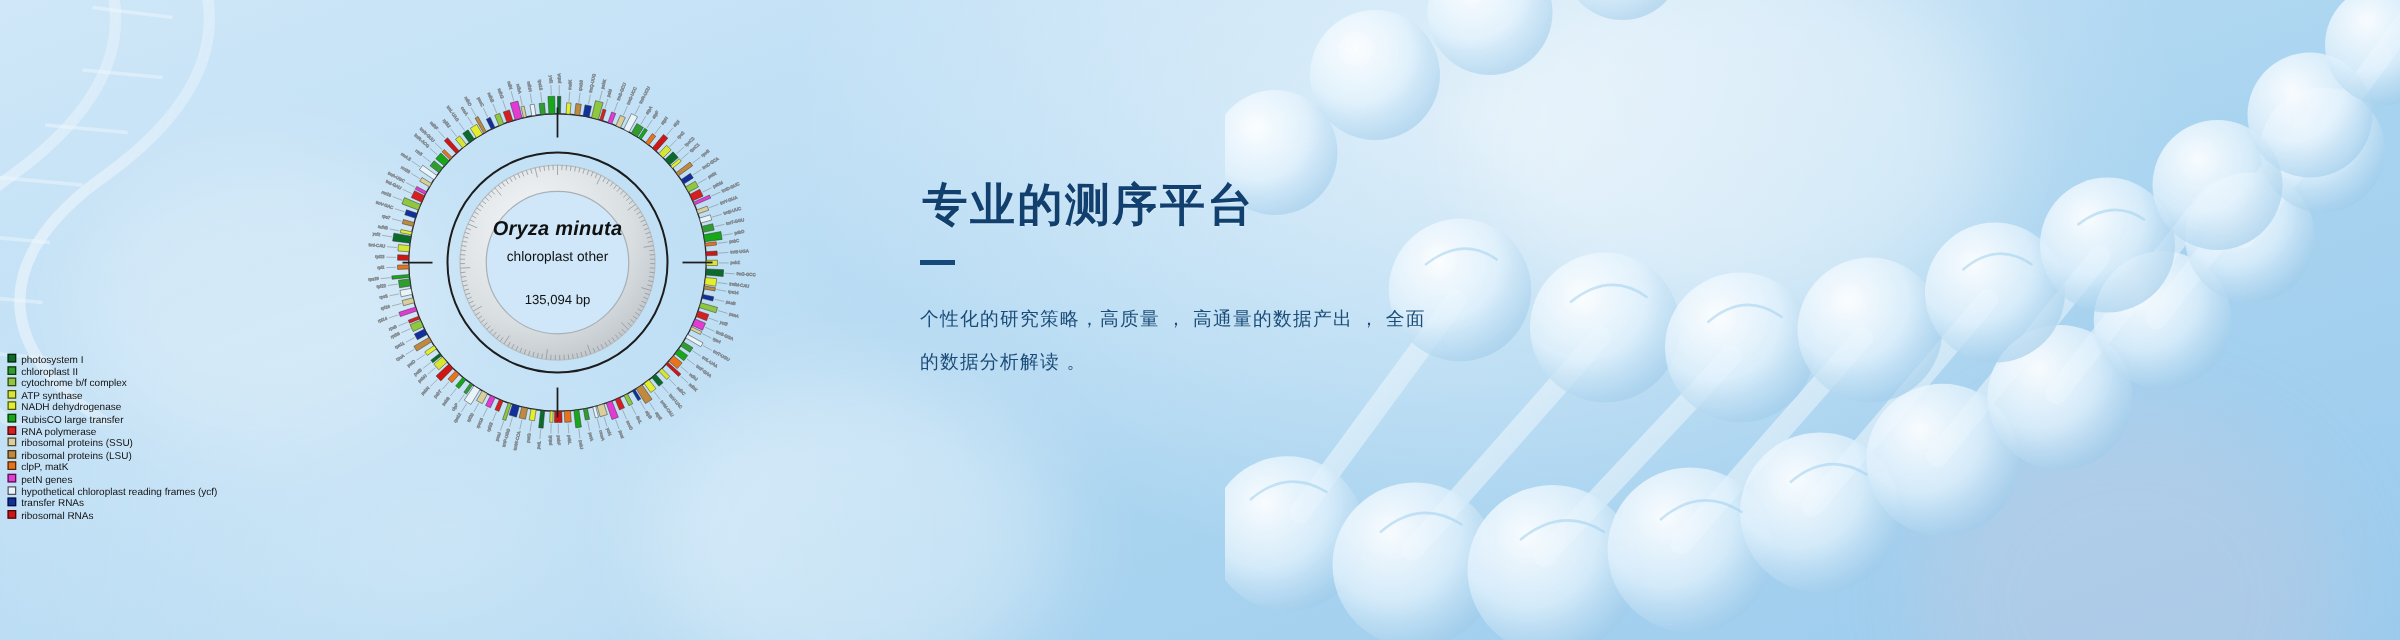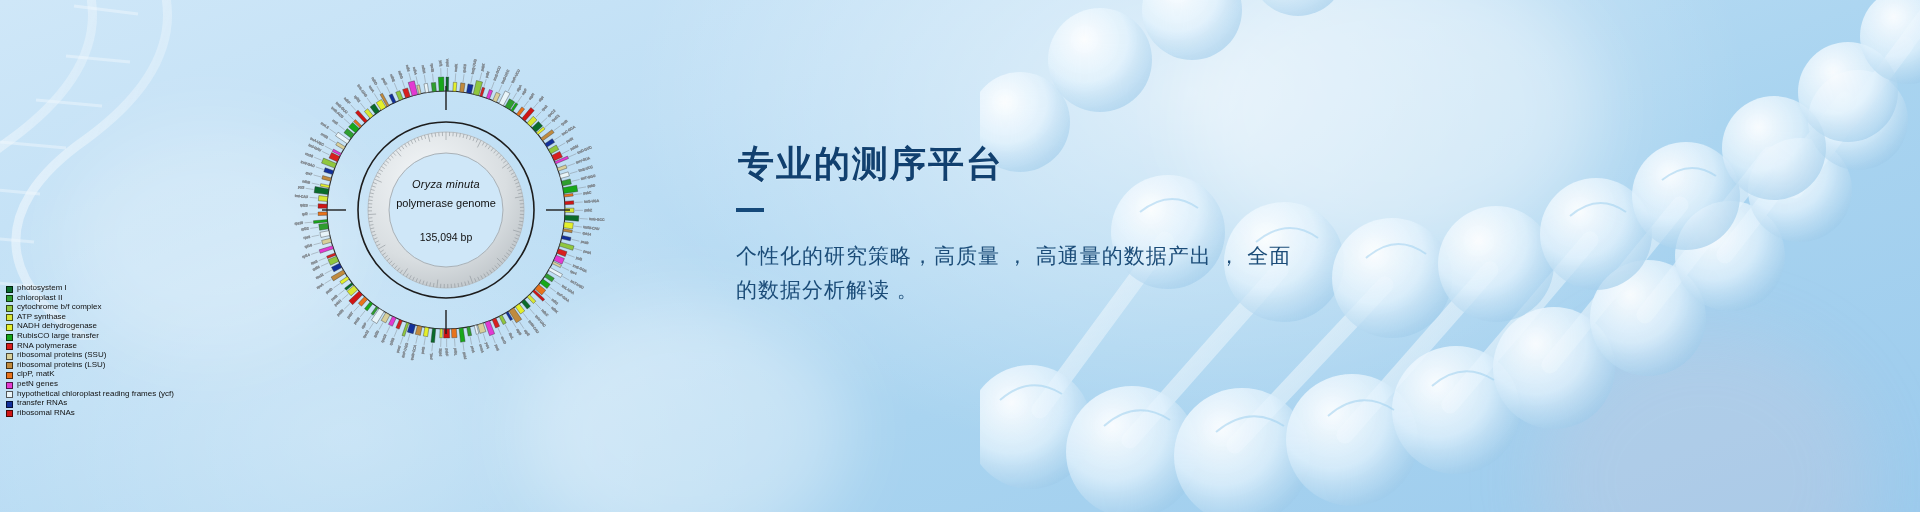--- a/index.html
+++ b/index.html
@@ -26,45 +26,45 @@
   .blob-d{left:60px;top:120px;width:300px;height:240px;background:rgba(255,255,255,.22);}
 
   
   #genome{position:absolute;left:246px;top:10px;width:400px;height:400px;}
   #genome svg{display:block;width:400px;height:400px;}
   #center-text{
     position:absolute;left:0;top:0;width:400px;height:400px;
     display:flex;flex-direction:column;align-items:center;justify-content:center;
     text-align:center;color:#111;
   }
-  #center-text .sp{font-style:italic;font-weight:normal;font-size:11px;letter-spacing:.2px;}
+  #center-text .sp{font-style:italic;font-weight:bold;font-size:16px;letter-spacing:.2px;}
   #center-text .org{font-size:11px;margin-top:7px;}
   #center-text .bp{font-size:10.5px;margin-top:22px;}
 
   
   #legend{
     position:absolute;left:6px;top:283px;
     font-size:8px;line-height:9.6px;color:#111;
   }
-  .legend-row{display:flex;align-items:flex-end;height:9.6px;}
+  .legend-row{display:flex;align-items:flex-start;height:9.6px;}
   .legend-swatch{
     width:7px;height:7px;margin-right:4px;flex:none;
     border:1px solid rgba(0,0,0,.65);box-sizing:border-box;
   }
   .legend-label{white-space:nowrap;font-size:8px;}
 
   
   #copy{position:absolute;left:734px;top:138px;width:700px;}
   #headline{
     font-size:36px;font-weight:bold;color:#11406f;letter-spacing:2px;
     line-height:44px;margin:4px;text-shadow:0 1px 1px rgba(255,255,255,.35);
   }
   #rule{width:28px;height:4px;background:#15497a;margin:22px 0 0 2px;}
   #subcopy{
-    margin:27px 0 0 2px;font-size:21px;line-height:34px;color:#1b4c78;
+    margin:27px 0 0 2px;font-size:15px;line-height:34px;color:#1b4c78;
     letter-spacing:1px;max-width:540px;
   }
   #subcopy div{white-space:pre;}
 </style>
 </head>
 <body>
 
 <div id="banner">
 
   <div class="bg-layer">
@@ -651,21 +651,21 @@
       <g stroke="#1d1d1d" stroke-width="1.4">
         <line x1="200" y1="76" x2="200" y2="100"></line>
         <line x1="324" y1="200" x2="300" y2="200"></line>
         <line x1="200" y1="324" x2="200" y2="300"></line>
         <line x1="76" y1="200" x2="100" y2="200"></line>
       </g>
     </svg>
 
     <div id="center-text">
       <div class="sp">Oryza minuta</div>
-      <div class="org">polymerase genome</div>
+      <div class="org">chloroplast other</div>
       <div class="bp">135,094 bp</div>
     </div>
   </div>
 
   <div id="legend">
       <div class="legend-row">
         <span class="legend-swatch" style="background: rgb(10, 107, 43);"></span>
         <span class="legend-label">photosystem I</span>
       </div>
       <div class="legend-row">

